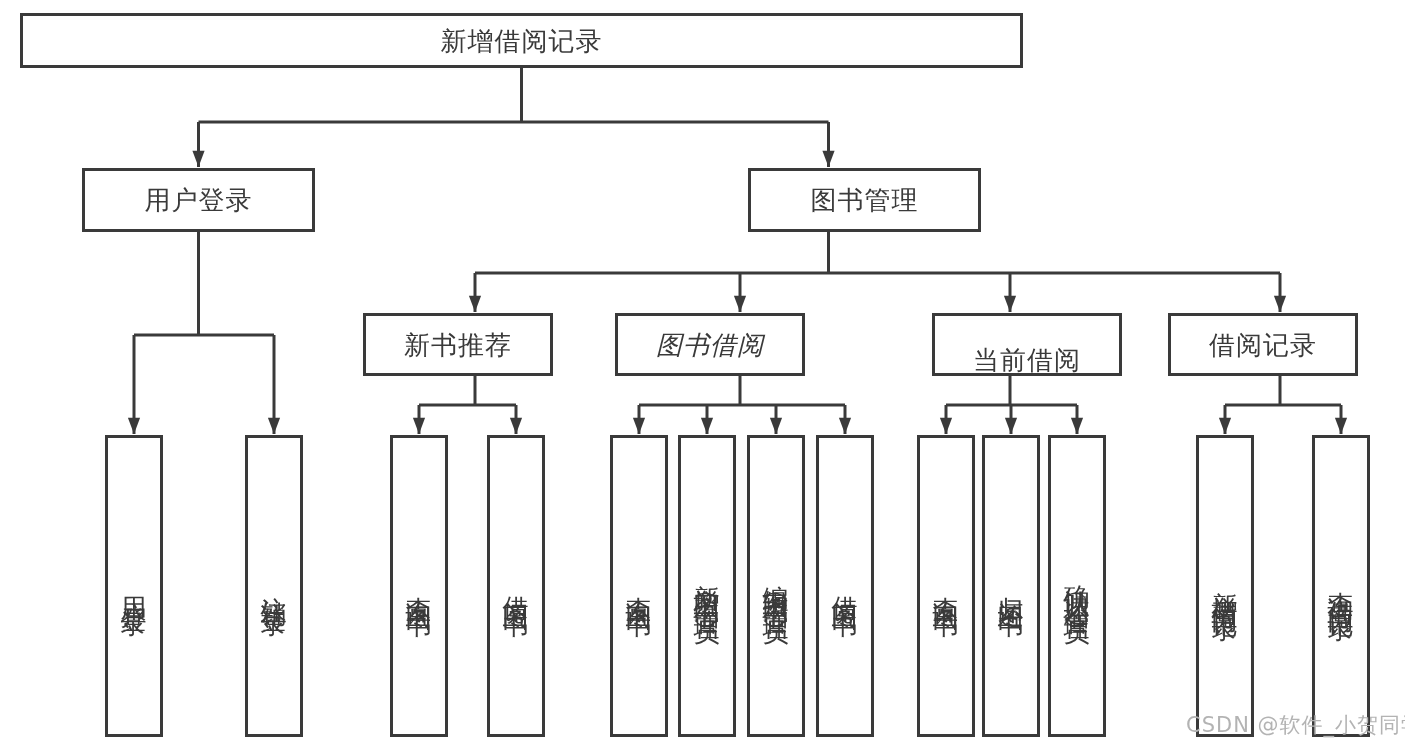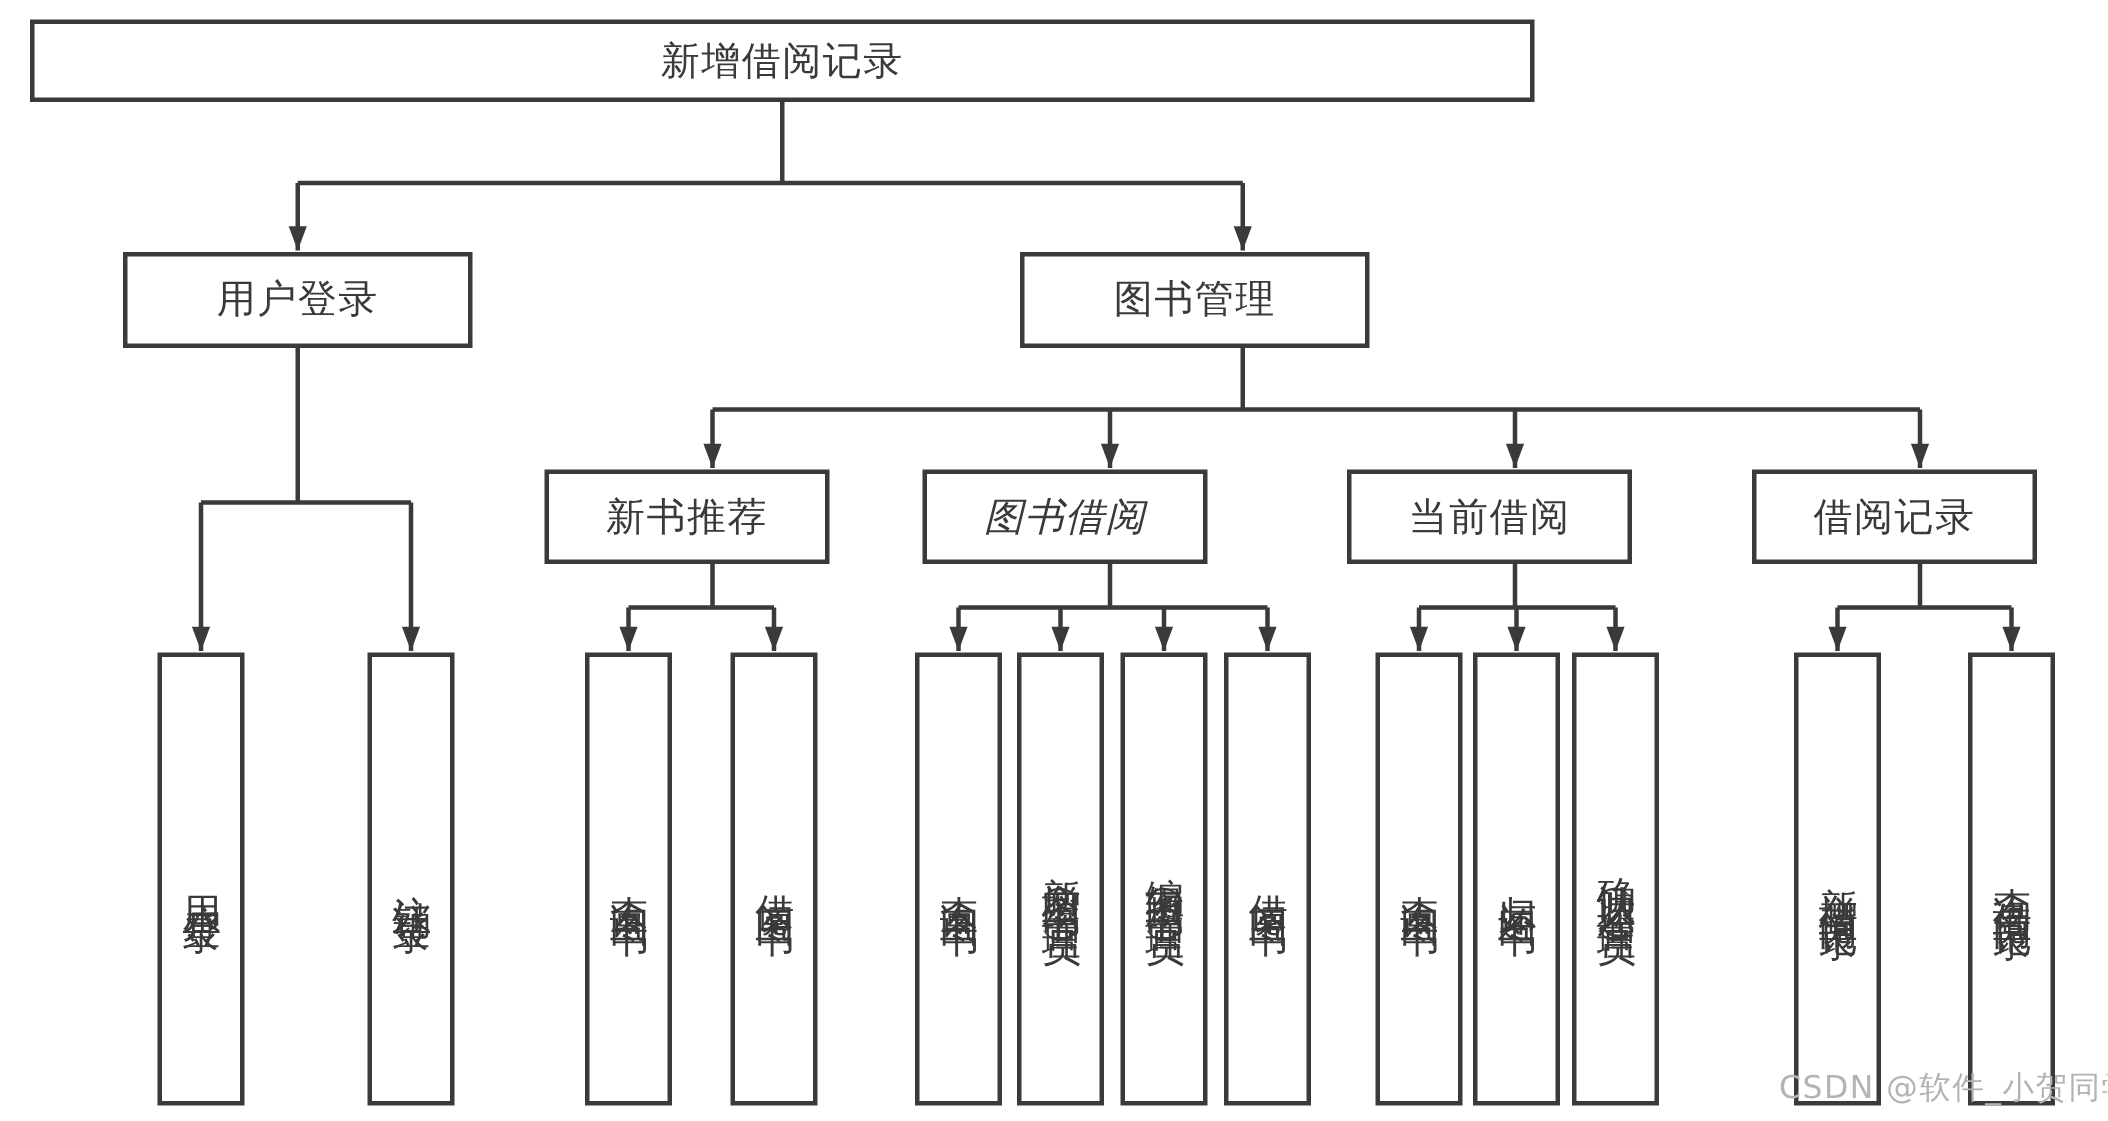--- a/index.html
+++ b/index.html
@@ -119,31 +119,31 @@
     </g>
   </svg>
 
   <div class="box root">
     <span>新增借阅记录</span>
   </div>
 
   <div class="box lvl2" style="left:82px;">
     <span>用户登录</span>
   </div>
-  <div class="box lvl2" style="left:680px;">
+  <div class="box lvl2" style="left:748px;">
     <span>图书管理</span>
   </div>
 
   <div class="box lvl3" style="left:363px;">
     <span>新书推荐</span>
   </div>
   <div class="box lvl3" style="left:615px;font-style:italic;">
     <span>图书借阅</span>
   </div>
-  <div class="box lvl3" style="left:898px;">
+  <div class="box lvl3" style="left:932px;align-items:flex-end;">
     <span>当前借阅</span>
   </div>
   <div class="box lvl3" style="left:1168px;text-align:center;">
     <span>借阅记录</span>
   </div>
 
   <div class="box leaf" style="left:105px;">
     <span>用户登录</span>
   </div>
   <div class="box leaf" style="left:245px;">

